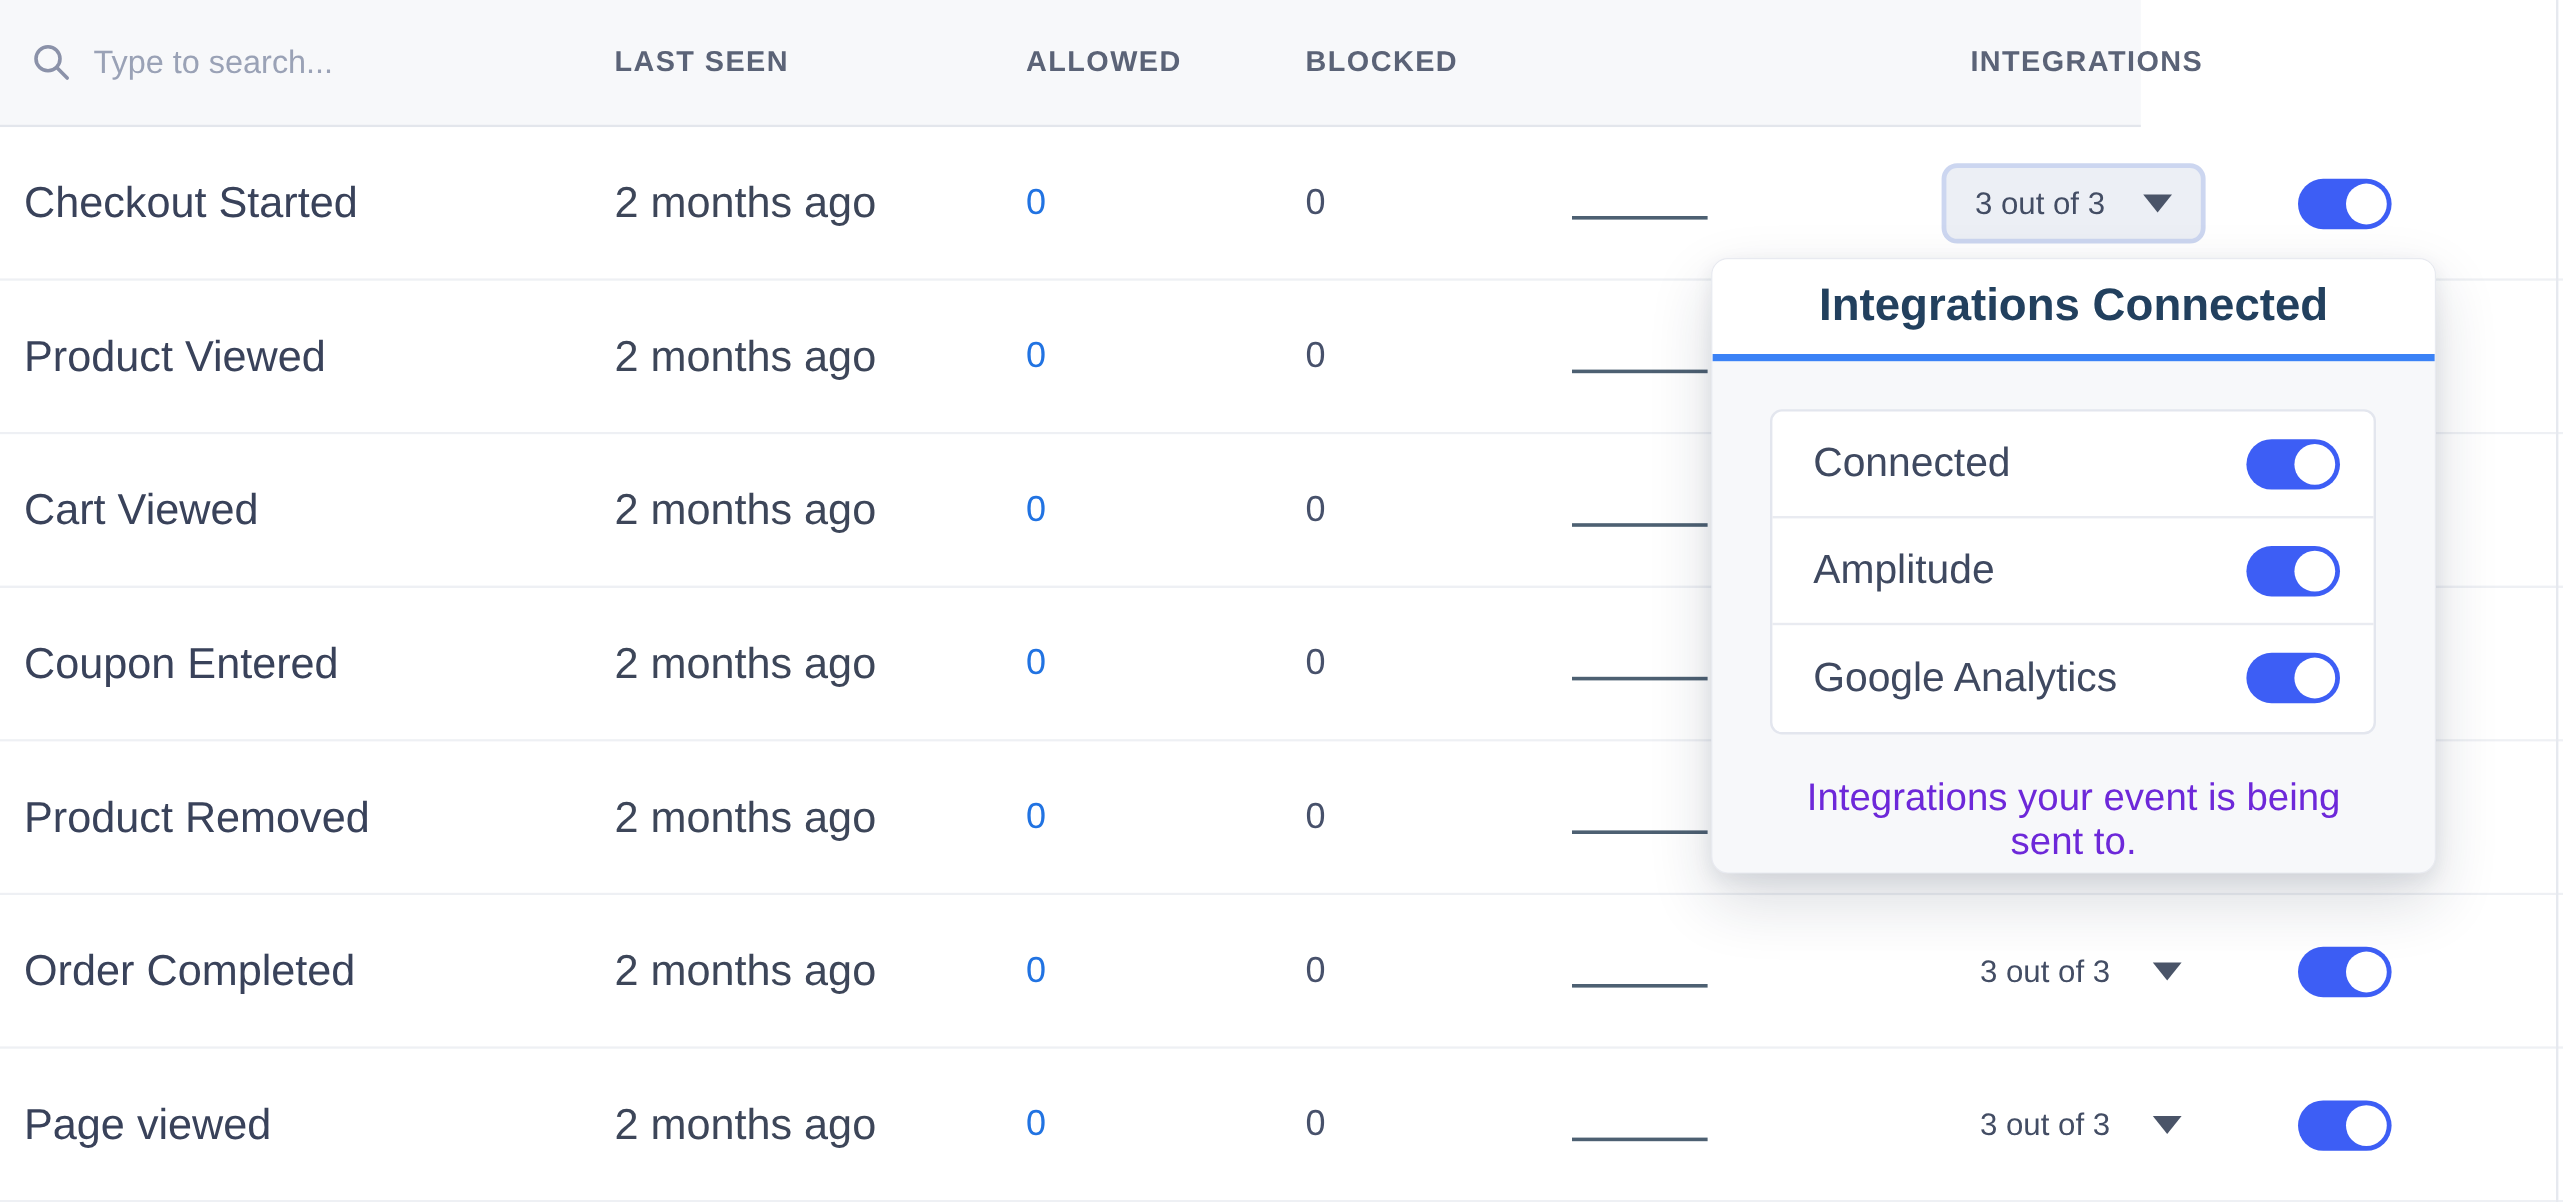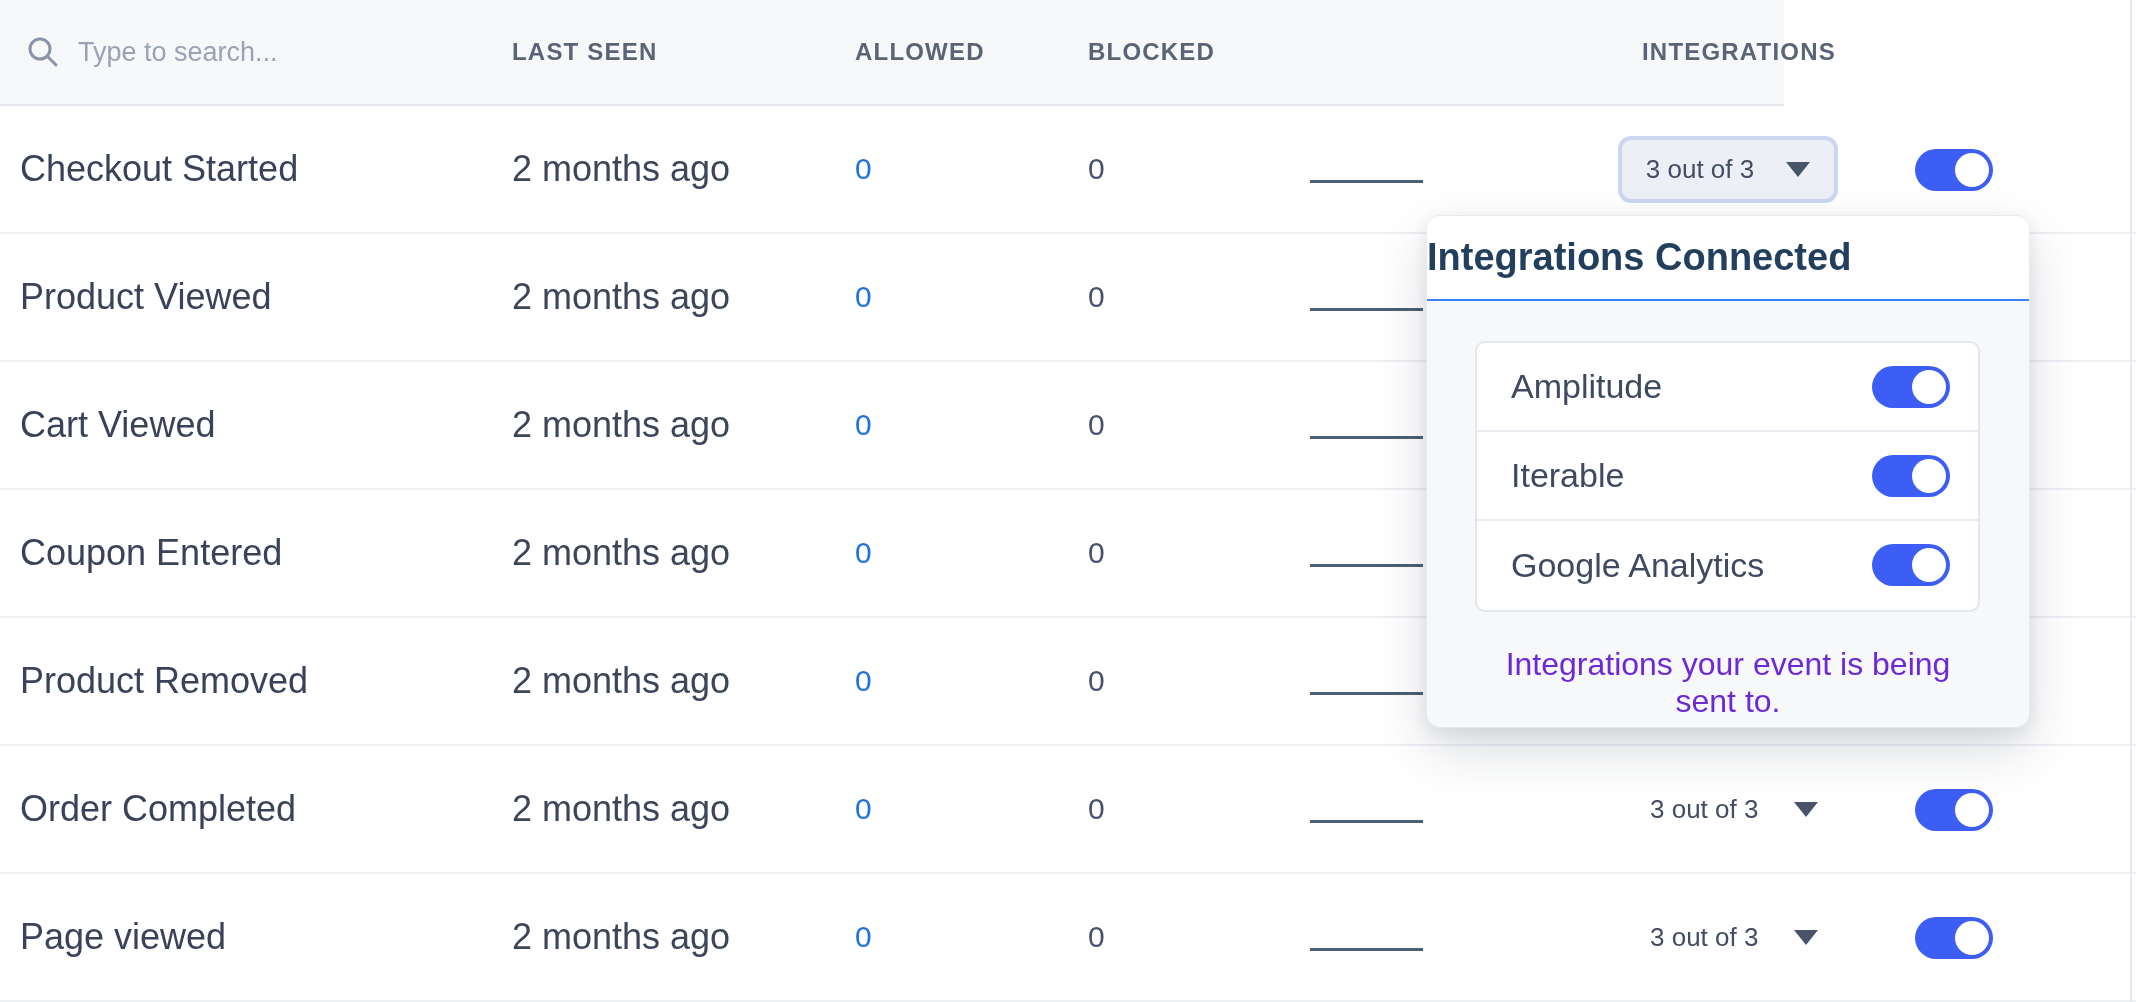--- a/index.html
+++ b/index.html
@@ -68,22 +68,22 @@
     border-radius:50%; background:#ffffff;
   }
   
   .popover {
     position:absolute; left:1426px; top:215px; width:604px; height:513px;
     background:#f7f8fa; border:1px solid #e8eaf0; border-radius:14px;
     box-shadow:0 22px 52px rgba(25,35,60,.16), 0 5px 16px rgba(25,35,60,.08);
     z-index:10; overflow:hidden;
   }
   .popover-header {
-    height:85px; background:#ffffff; border-bottom:2px solid #3b82f6;
-    display:flex; align-items:center; 
+    height:85px; background:#ffffff; border-bottom:6px solid #3b82f6;
+    display:flex; align-items:center; justify-content:center;
   }
   .popover-title { font-size:38px; font-weight:700; color:#22405e; }
   .popover-body { padding:40px 48px 0 48px; }
   .integration-card {
     width:505px; background:#ffffff;
     border:2px solid #e3e6ee; border-radius:10px;
   }
   .integration-item {
     position:relative; height:89px; border-bottom:2px solid #e9ebf1;
     display:flex; align-items:center;
@@ -196,27 +196,27 @@
 
 </div>
 
 <div class="popover">
   <div class="popover-header">
     <span class="popover-title">Integrations Connected</span>
   </div>
   <div class="popover-body">
     <div class="integration-card">
       <div class="integration-item">
-        <span class="integration-label">Amplitude</span>
+        <span class="integration-label">Connected</span>
         <div class="toggle">
             <div class="knob"></div>
           </div>
       </div>
       <div class="integration-item">
-        <span class="integration-label">Iterable</span>
+        <span class="integration-label">Amplitude</span>
         <div class="toggle">
             <div class="knob"></div>
           </div>
       </div>
       <div class="integration-item">
         <span class="integration-label">Google Analytics</span>
         <div class="toggle">
             <div class="knob"></div>
           </div>
       </div>

